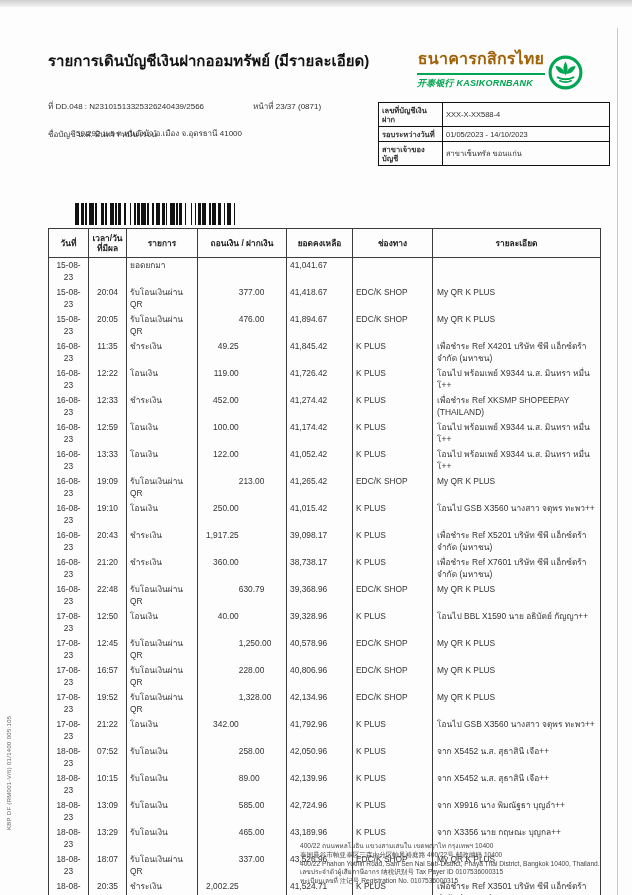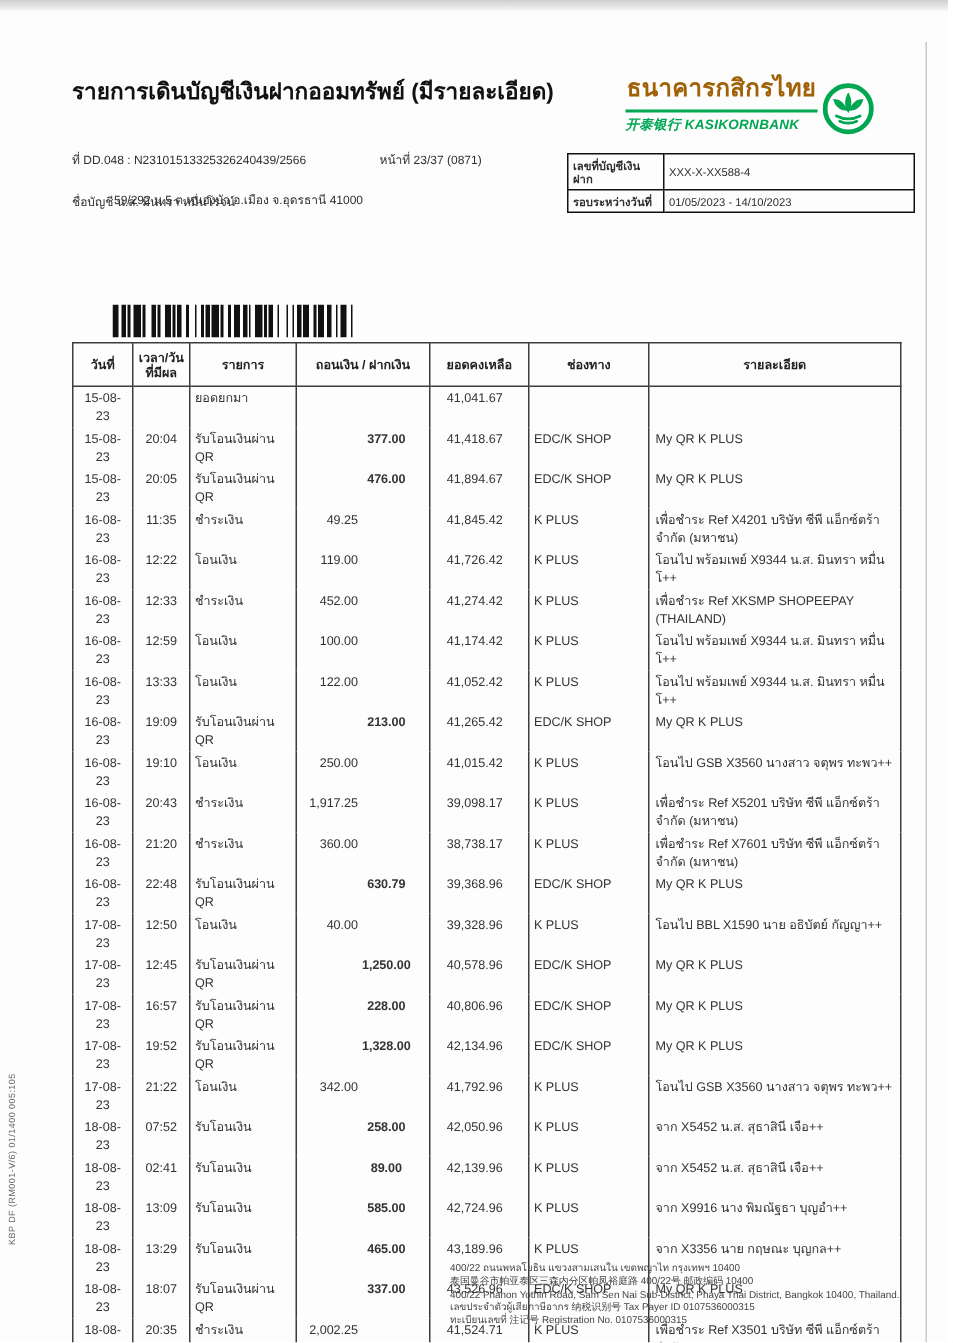--- a/index.html
+++ b/index.html
@@ -40,22 +40,22 @@
                 text-align:center;vertical-align:middle;height:26px;padding:1px 2px;line-height:10px;}
   #txn-table td{border-left:1px solid #3c3c3c;border-right:1px solid #3c3c3c;
                 padding:2px 3px;line-height:11.5px;vertical-align:top;color:#333;}
   #txn-table{border:1px solid #3c3c3c;}
   #txn-table tbody tr:last-child td{border-bottom:1px solid #3c3c3c;}
   .c-date{text-align:center;}
   .c-time{text-align:center;}
   .c-txn{text-align:left;padding-left:4px;margin-top:21px;}
   .amt{display:flex;}
   .amt .wd{width:46%;text-align:right;}
-  .amt .dep{width:46%;text-align:center;font-weight:bold;}
-  .c-bal{text-align:center;padding-right:9px !important;}
+  .amt .dep{width:46%;text-align:left;}
+  .c-bal{text-align:left;padding-right:9px !important;}
   .c-ch{text-align:left;}
   .c-det{text-align:left;padding-left:4px !important;}
 
   
   #footer-left{position:absolute;left:48px;top:848px;font-size:8px;}
   #f-issued{margin-bottom:10px;}
   #f-contact{font-weight:bold;margin-bottom:2px;}
   #f-web{font-weight:bold;font-size:10px;}
   #footer-right{position:absolute;left:300px;top:842px;width:312px;font-size:6.6px;line-height:8.8px;color:#444;}
 
@@ -92,20 +92,24 @@
 
   <table id="info-table">
     <tbody id="info-tbody">
         <tr>
           <td class="info-label">เลขที่บัญชีเงินฝาก</td>
           <td class="info-value">XXX-X-XX588-4</td>
         </tr>
         <tr>
           <td class="info-label">รอบระหว่างวันที่</td>
           <td class="info-value">01/05/2023 - 14/10/2023</td>
+        </tr>
+        <tr>
+          <td class="info-label">สาขาเจ้าของบัญชี</td>
+          <td class="info-value">สาขาเซ็นทรัล ขอนแก่น</td>
         </tr>
       </tbody>
   </table>
 
   <div id="barcode">
       <div class="bar" style="width: 4.35px; background: rgb(17, 17, 17);"></div>
       <div class="bar" style="width: 1.45px; background: transparent;"></div>
       <div class="bar" style="width: 2.9px; background: rgb(17, 17, 17);"></div>
       <div class="bar" style="width: 1.45px; background: transparent;"></div>
       <div class="bar" style="width: 1.45px; background: rgb(17, 17, 17);"></div>
@@ -457,21 +461,21 @@
               <span class="wd"></span>
               <span class="dep">258.00</span>
             </div>
           </td>
           <td class="c-bal">42,050.96</td>
           <td class="c-ch">K PLUS</td>
           <td class="c-det">จาก X5452 น.ส. สุธาสินี เจือ++</td>
         </tr>
         <tr>
           <td class="c-date">18-08-23</td>
-          <td class="c-time">02:41</td>
+          <td class="c-time">10:15</td>
           <td class="c-txn">รับโอนเงิน</td>
           <td class="c-amt">
             <div class="amt">
               <span class="wd"></span>
               <span class="dep">89.00</span>
             </div>
           </td>
           <td class="c-bal">42,139.96</td>
           <td class="c-ch">K PLUS</td>
           <td class="c-det">จาก X5452 น.ส. สุธาสินี เจือ++</td>

